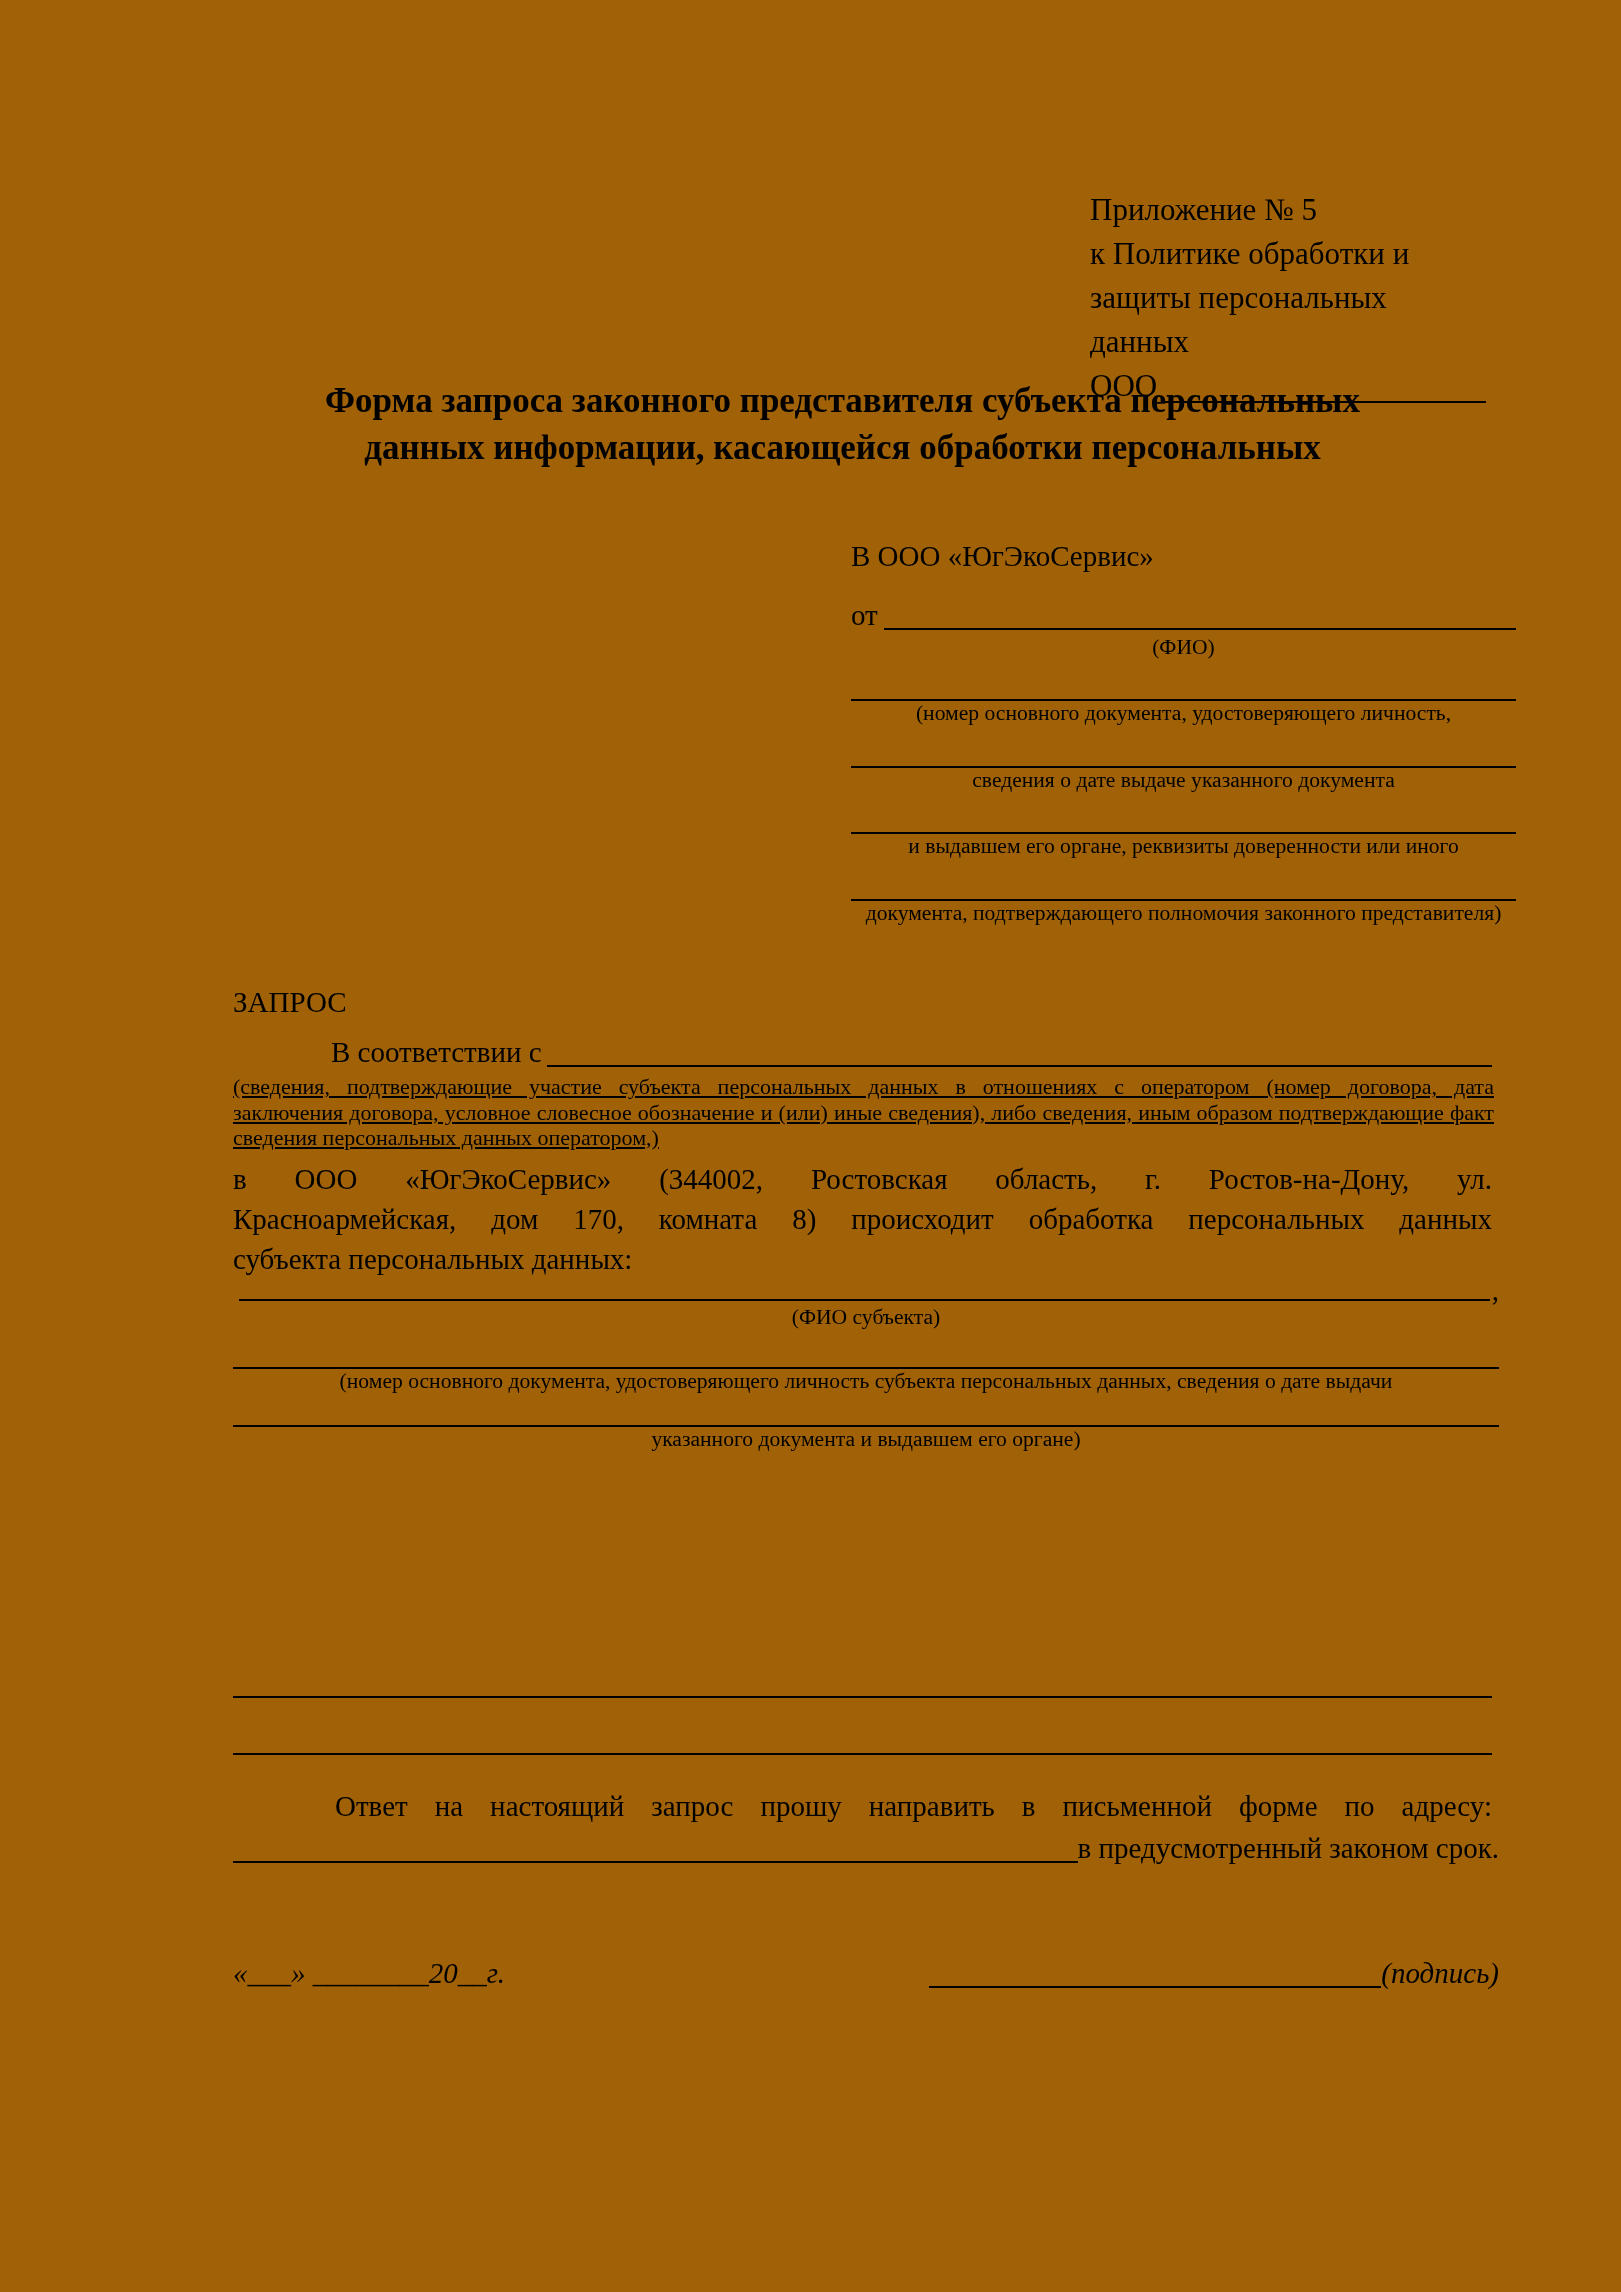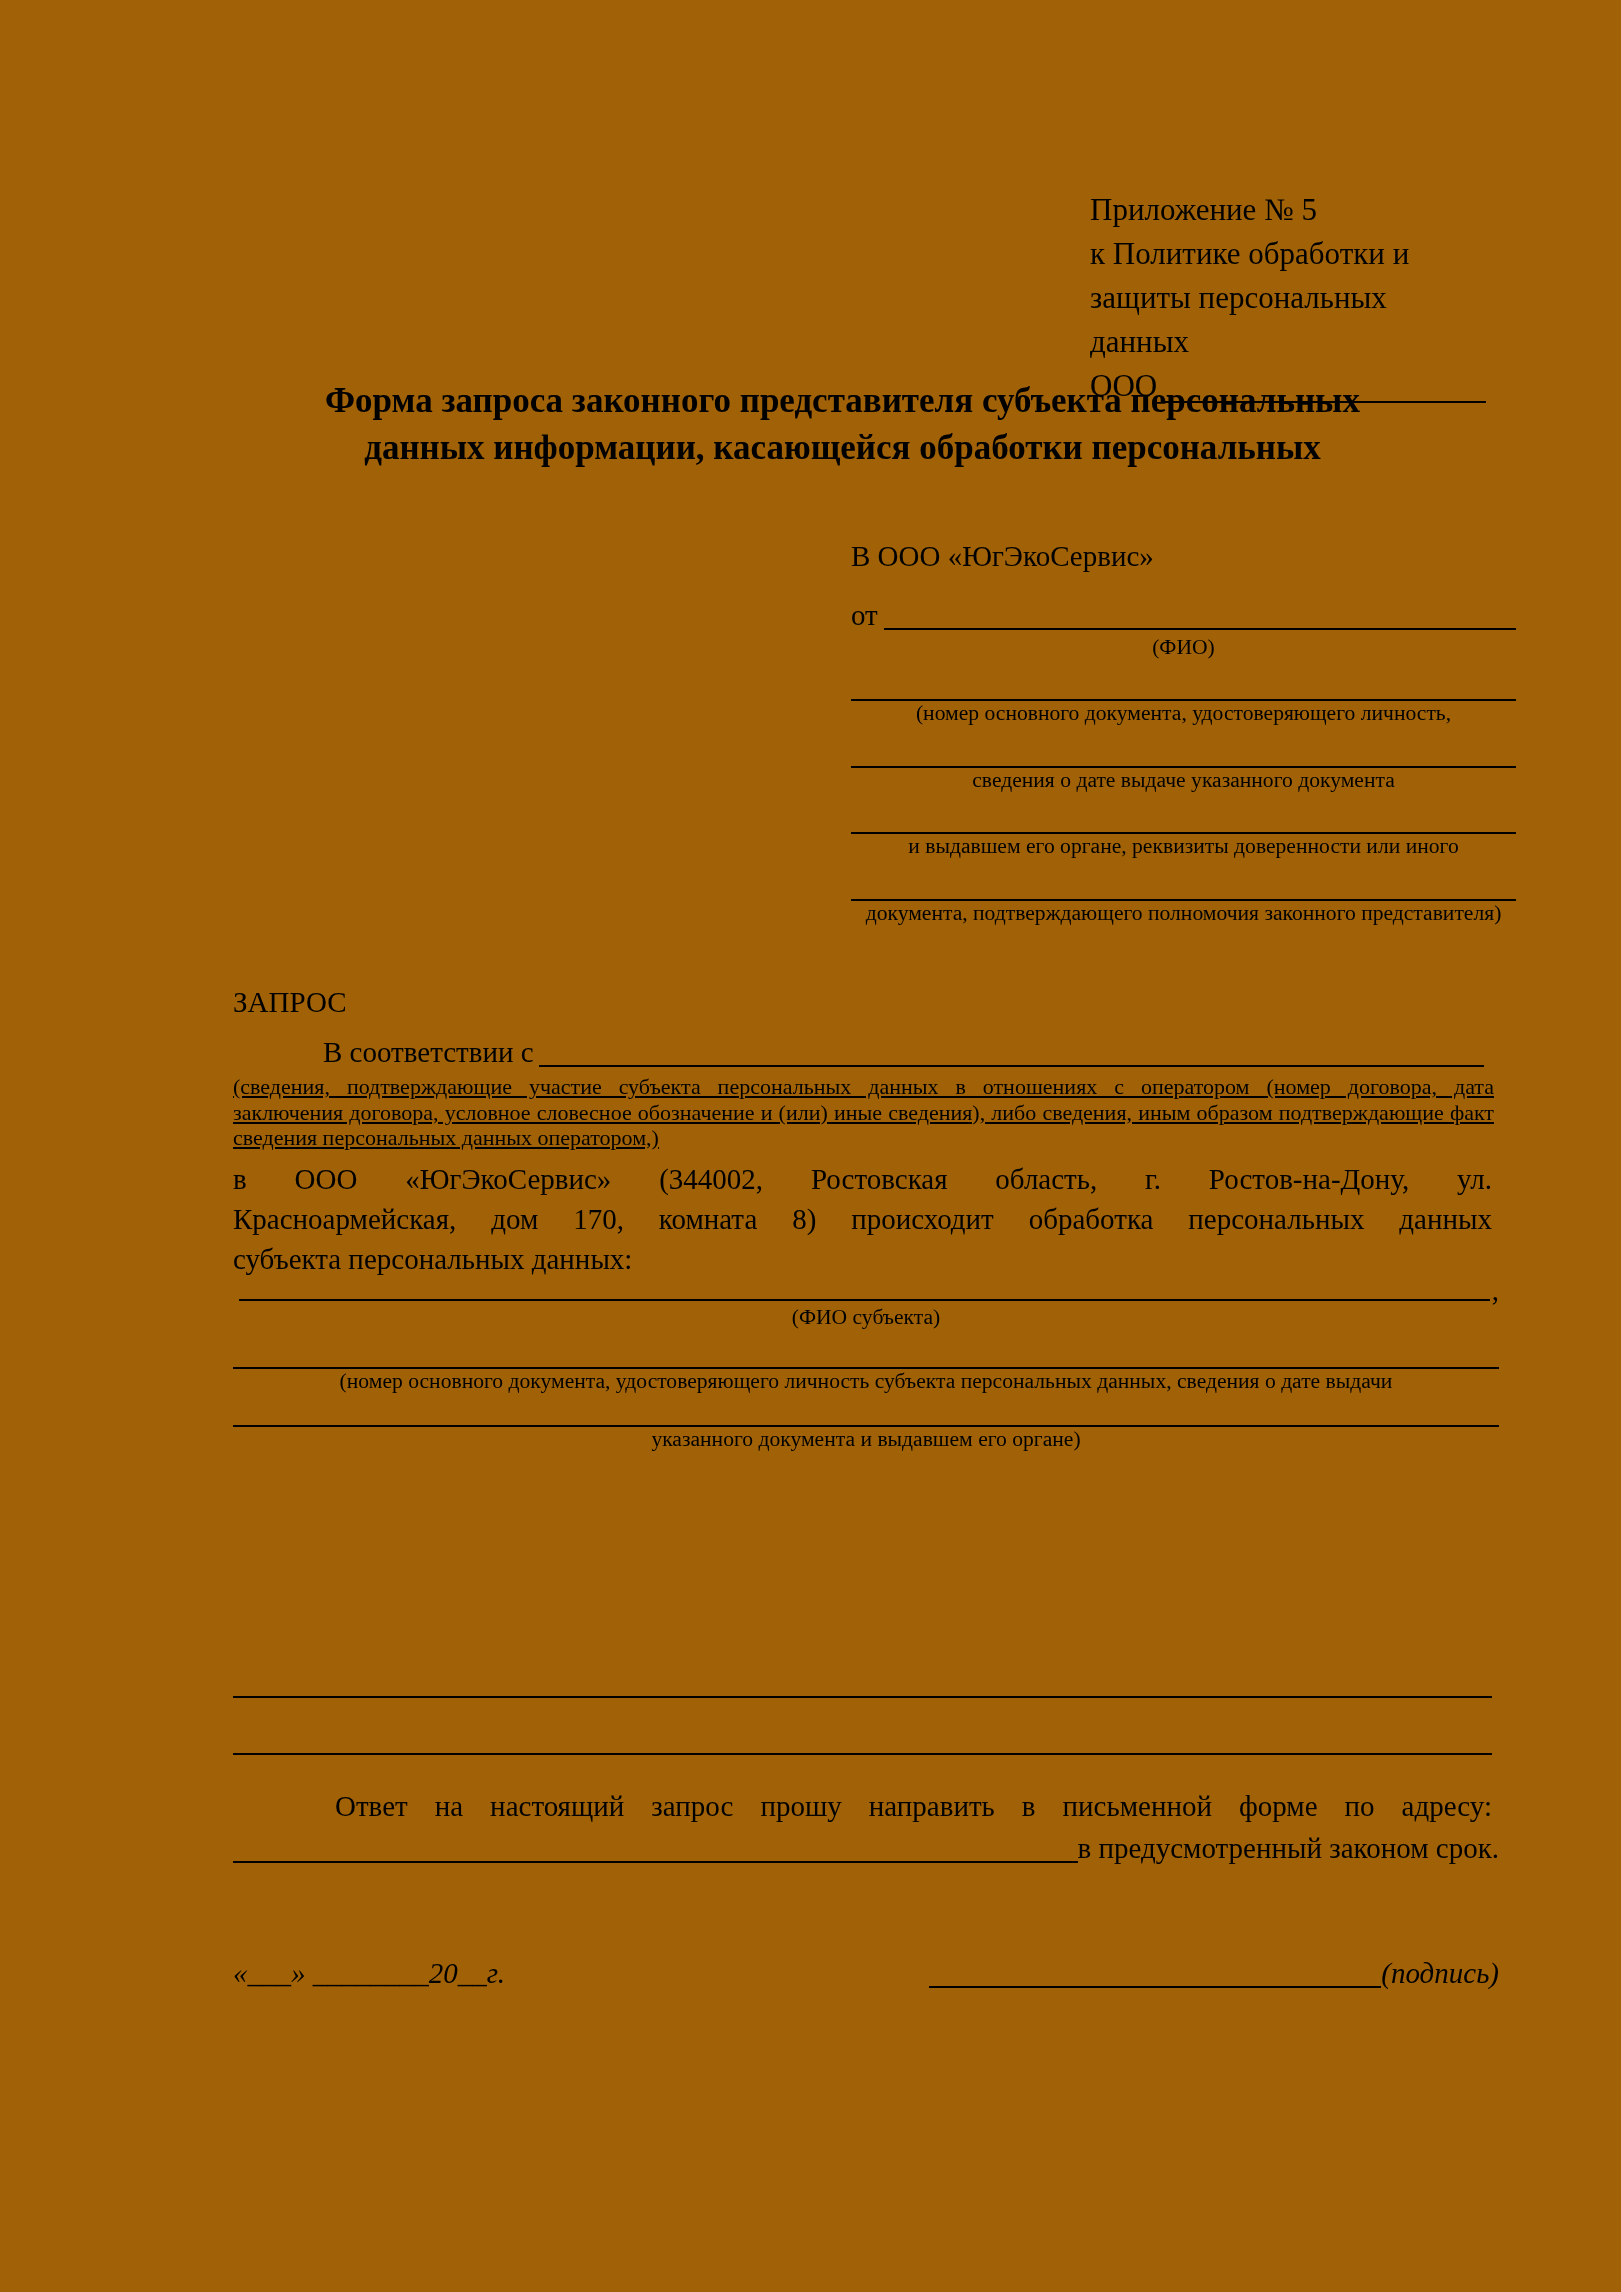--- a/index.html
+++ b/index.html
@@ -24,21 +24,21 @@
          font-weight:bold;font-size:35px;line-height:47px;}
   
   .addr{left:851px;top:537px;width:665px;}
   .addr-to{margin-bottom:23.5px;}
   .caption{font-size:21.6px;line-height:25.5px;text-align:center;}
   .addr .fill-line{height:39px;}
   .from-row{height:35px;}
   
   .zapros{left:233px;top:983px;width:1259px;text-align:left;}
   
-  .basis{left:225px;top:1035px;width:1259px;height:37px;align-items:flex-end;}
+  .basis{left:233px;top:1035px;width:1259px;height:37px;align-items:flex-end;}
   .basis .label{margin-left:98px;white-space:nowrap;}
   
   .fineprint{left:233px;top:1074px;width:1261px;font-size:22px;line-height:25.5px;text-decoration:underline;}
   .jl{text-align:justify;text-align-last:justify;}
   
   .opara{left:233px;top:1159px;width:1259px;line-height:40px;}
   .subject{left:233px;top:1278px;width:1266px;}
   .subject .comma{line-height:29px;margin-left:2px;}
   .subject .fio-row{height:27.4px;}
   .subject .fill-line{height:36px;}

